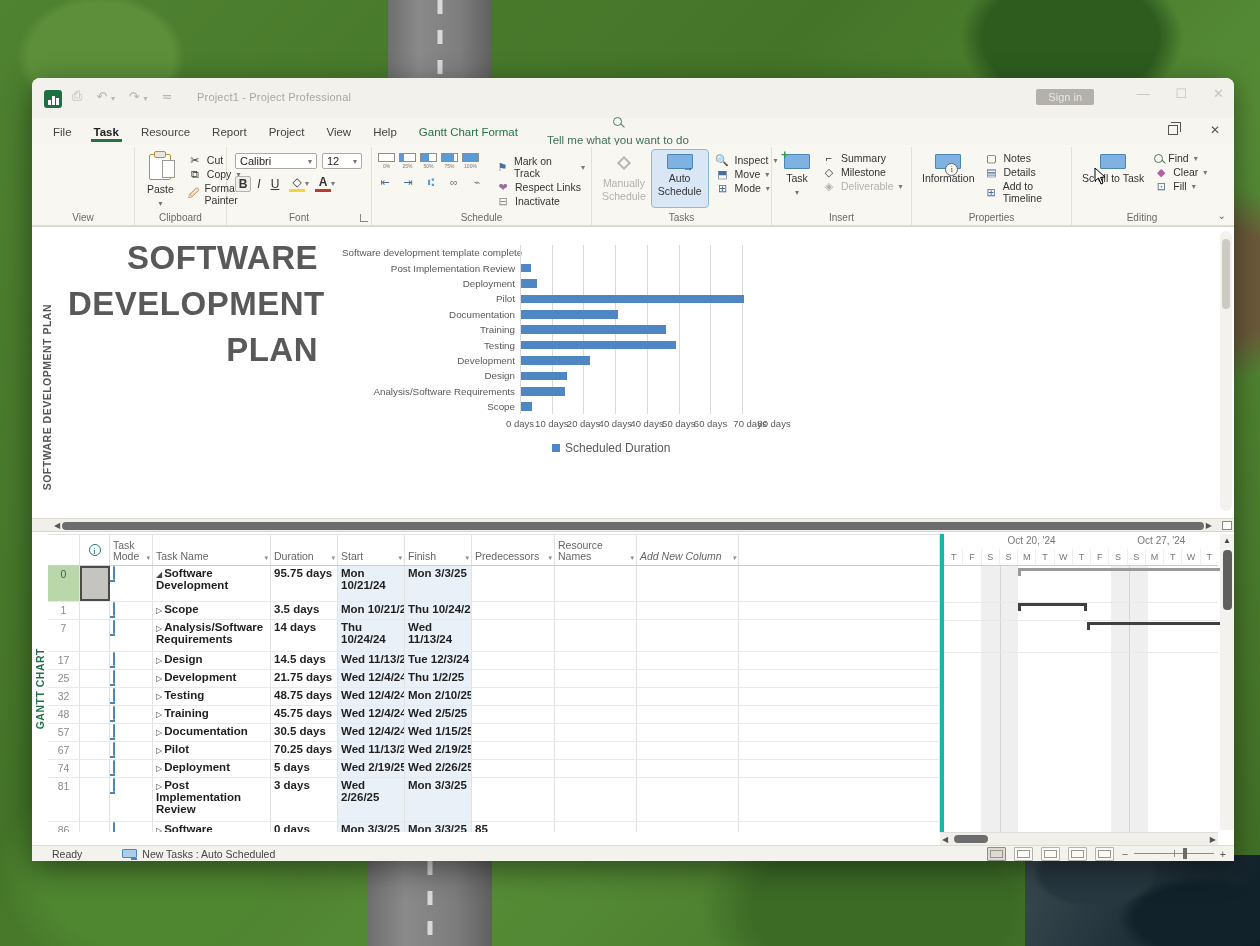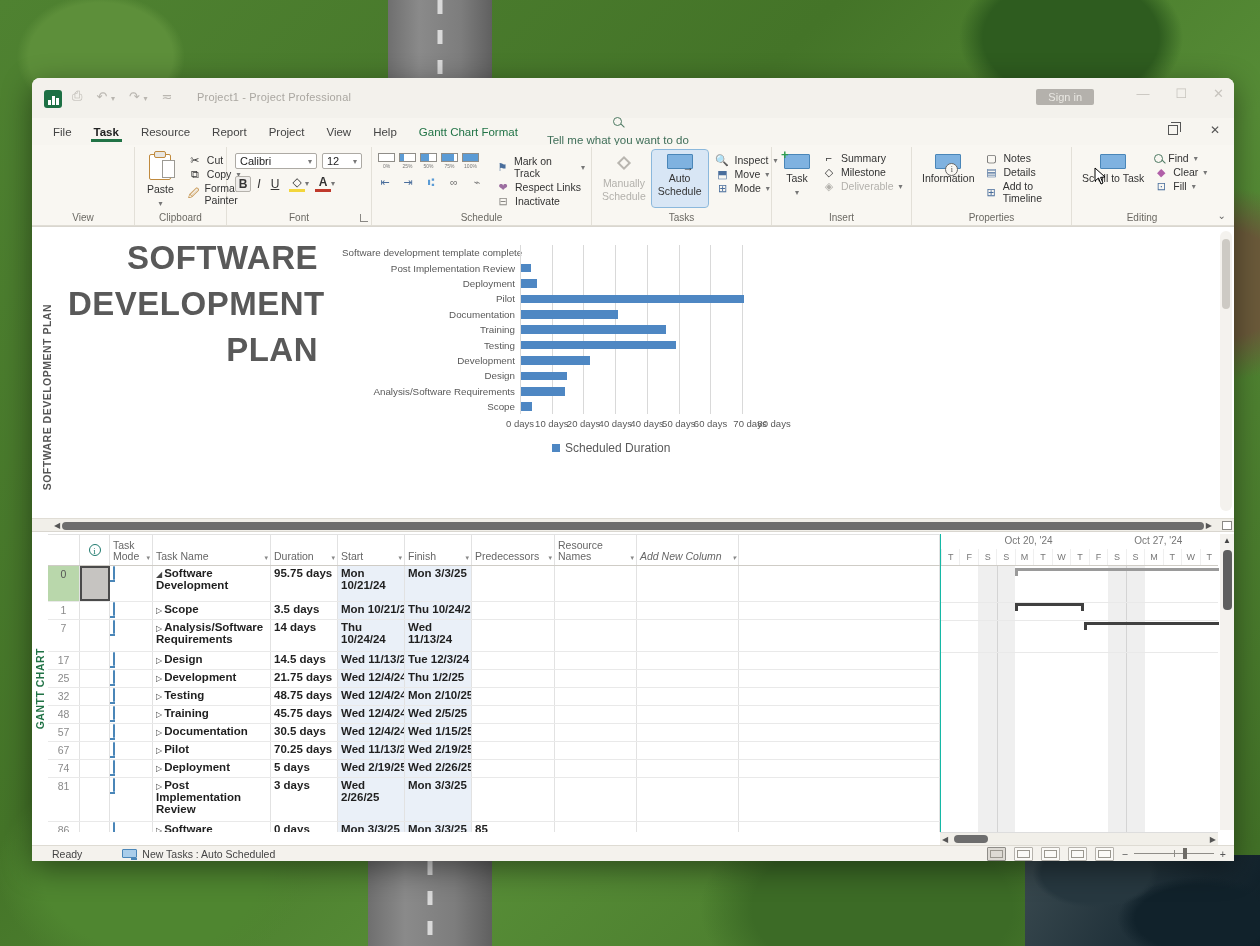--- a/index.html
+++ b/index.html
@@ -125,21 +125,21 @@
   .t-row .cell { border-right:1px solid #e2e2e2; padding:1px 3px; overflow:hidden; }
   .cell.idc { font-weight:normal; color:#8a8a8a; text-align:center; font-size:10.5px; padding-top:2px;}
   .cell.idc.sum { background:#b9d7ab; color:#555;}
   .cell.infoc.sel { background:#c6c4c1; border:2px solid #4a4a4a; }
   .cell.datec { background:#eaf0f8; }
   .nowrapc { white-space:nowrap; }
   .tm-ic { width:15px; height:9px; background:#a9cdea; border:1px solid #4a86b8; border-radius:1px; margin:3px auto 0; position:relative;}
   .tm-ic::after { content:""; position:absolute; right:-1px; bottom:-3px; width:6px; height:2px; background:#4a86b8;}
   .tri { font-size:8px; color:#444; margin-right:2px; font-weight:normal;}
 
-  .timeline { position:absolute; left:908px; top:2px; width:278px; height:311px; border-left:1px solid #14b8a6;}
+  .timeline { position:absolute; left:908px; top:2px; width:278px; height:311px; border-left:4px solid #14b8a6;}
   .tl-weeks { position:relative; height:15px; color:#777; font-size:10px; }
   .tl-weeks span { position:absolute; top:1px; white-space:nowrap;}
   .tl-days { display:flex; height:17px; border-bottom:1px solid #cfccc6; }
   .tl-days span { width:18.53px; text-align:center; font-size:9px; color:#777; border-left:1px solid #efefef; line-height:17px;}
   .tl-body { position:relative; height:266px; }
   .wkend { position:absolute; top:0; bottom:0; background:#efefef; }
   .wkline { position:absolute; top:0; bottom:0; width:1px; background:#d4d4d4; }
   .tl-rowline { position:absolute; left:0; right:0; height:1px; background:#e9e9e9; }
   .gbar { position:absolute; height:8px; }
   .gbar .line { position:absolute; left:0; right:0; top:0; height:3px; }

